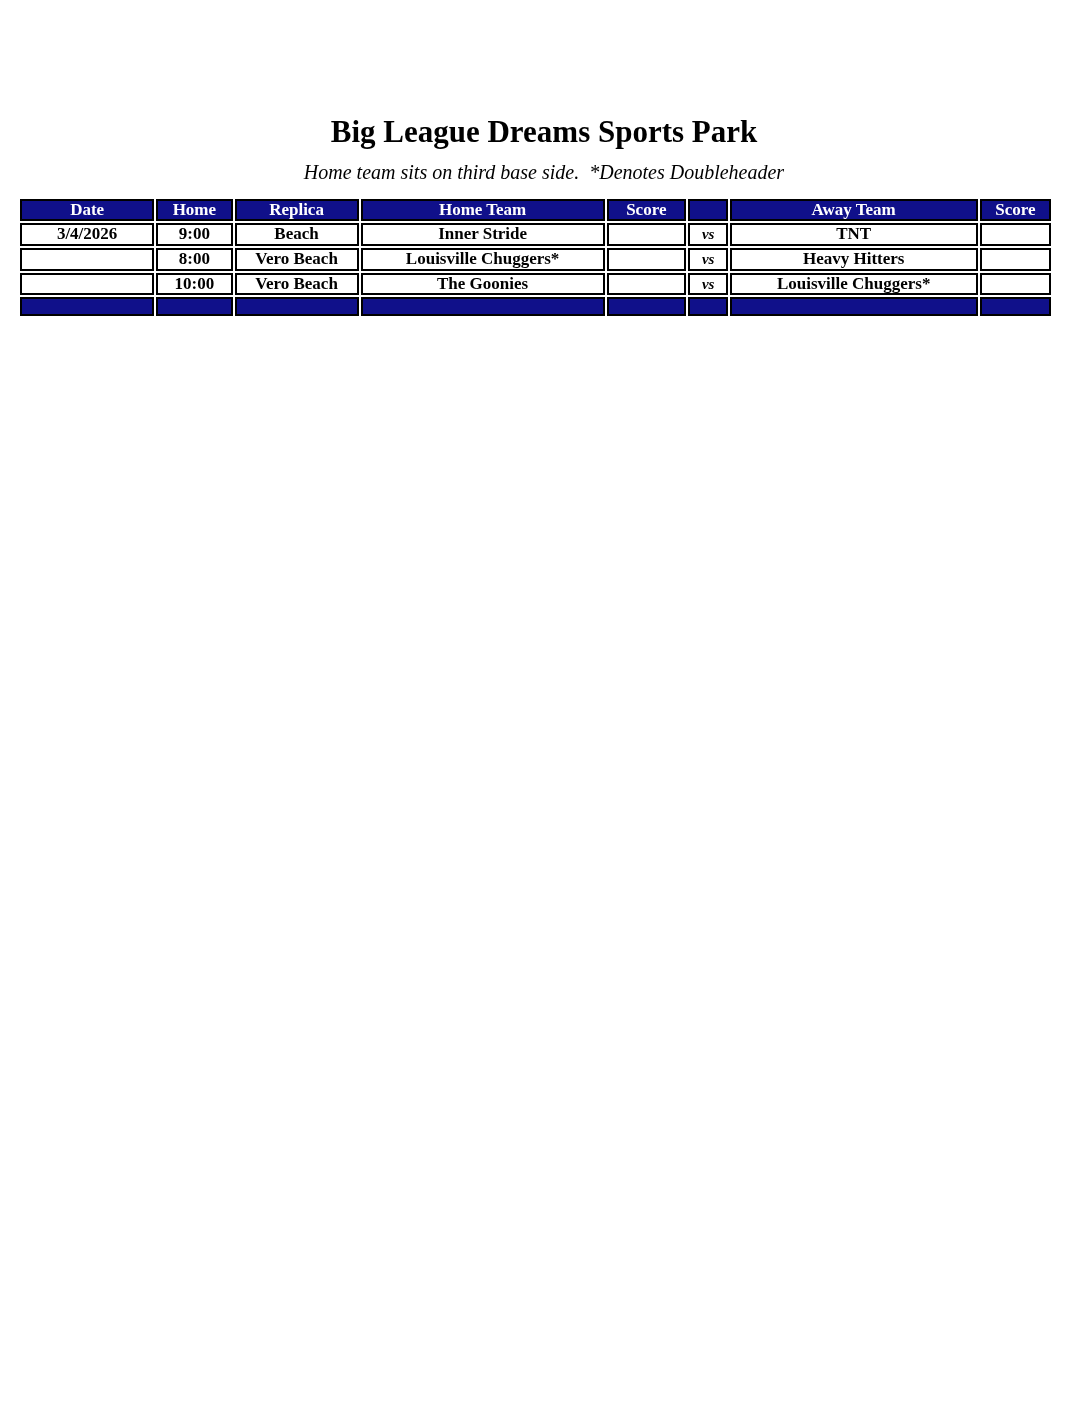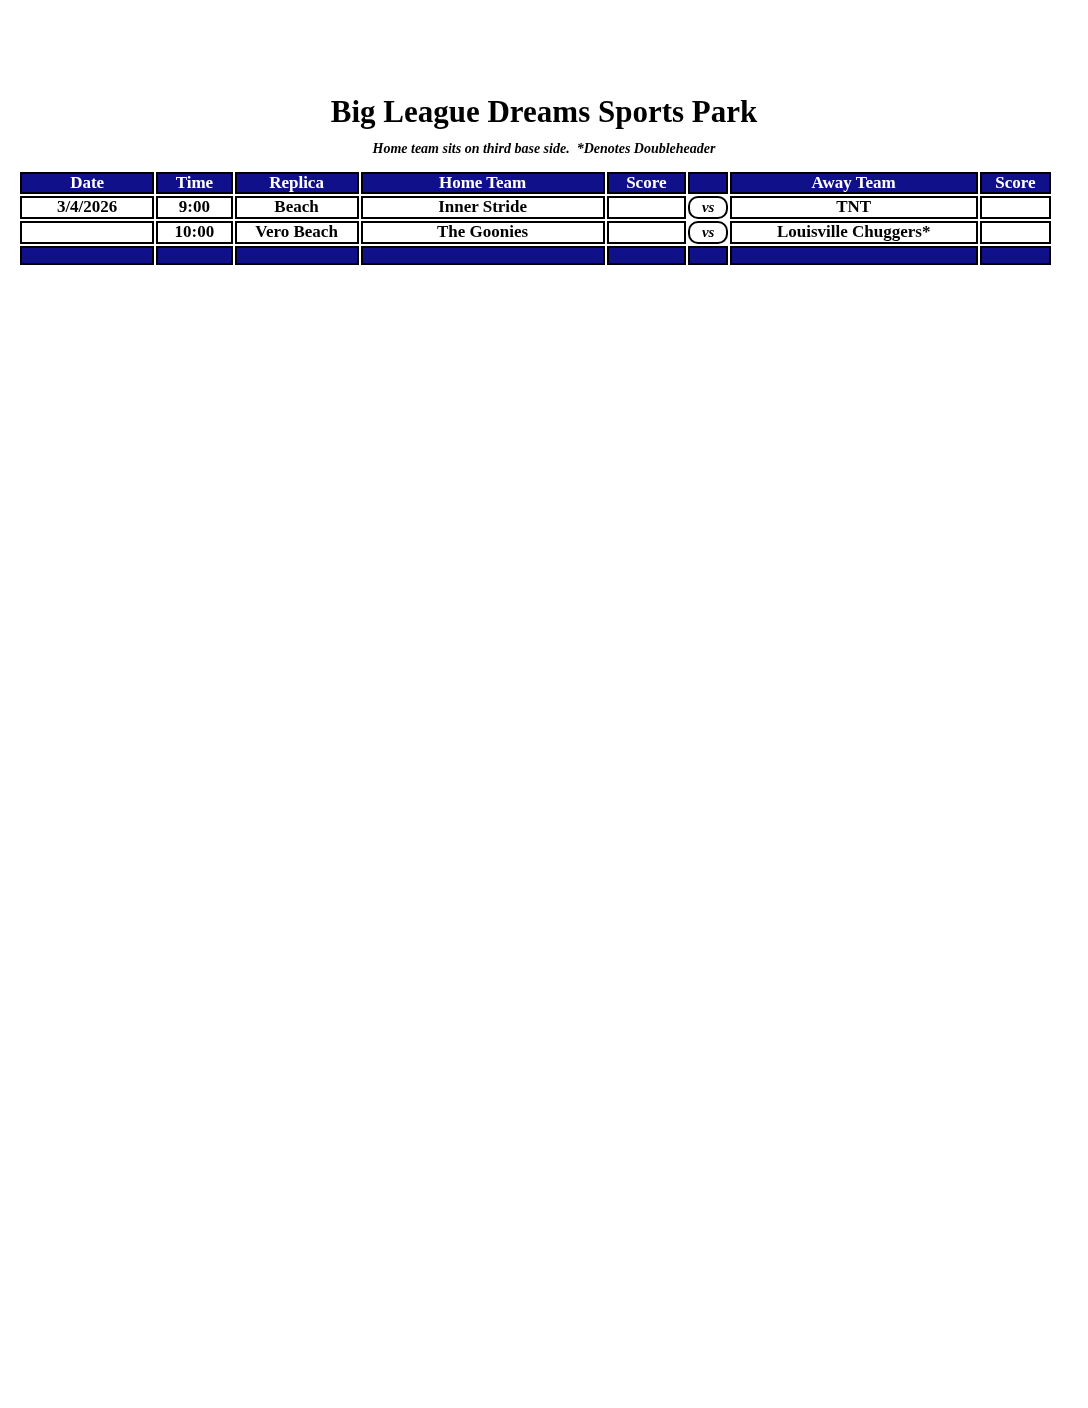--- a/index.html
+++ b/index.html
@@ -17,37 +17,38 @@
   body {
     width: 1088px;
     height: 1408px;
     background: var(--page-bg);
     font-family: "Liberation Serif", serif;
     color: var(--body-text);
   }
   .header-block {
     padding-top: 94px;
     text-align: center;
+    margin-top: 20px;
   }
   .page-title {
     margin: 0;
     font-size: 31px;
     font-weight: bold;
     line-height: 1.15;
   }
   .page-subtitle {
     margin: 5px 0 0 0;
     font-size: 23px;
     font-weight: bold;
     line-height: 1.1;
   }
   .page-note {
     margin-top: 11px;
-    font-size: 14px;
-    font-weight: bold;
+    font-size: 20px;
+    font-weight: normal;
     font-style: italic;
     white-space: pre;
   }
   table.schedule {
     margin: 13px 0 0 18px;
     width: 1035px;
     border-collapse: separate;
     border-spacing: 2px;
     table-layout: fixed;
     empty-cells: show;
@@ -69,21 +70,20 @@
     background: var(--navy);
     color: var(--header-text);
   }
   table.schedule td {
     background: var(--page-bg);
     color: var(--body-text);
   }
   table.schedule td.vs-cell {
     font-style: italic;
     font-size: 15px;
-    border-radius: 10px;
   }
   table.schedule tr.filler-row td {
     background: var(--navy);
   }
 </style>
 </head>
 <body>
 
 <div class="header-block">
   <h1 class="page-title">Big League Dreams Sports Park</h1>
@@ -97,38 +97,48 @@
     <col style="width:12.2%">
     <col style="width:24.0%">
     <col style="width:7.8%">
     <col style="width:3.9%">
     <col style="width:24.4%">
     <col style="width:7.0%">
   </colgroup>
   <thead>
     <tr>
       <th>Date</th>
-      <th>Time</th>
+      <th>Home</th>
       <th>Replica</th>
       <th>Home Team</th>
       <th>Score</th>
       <th></th>
       <th>Away Team</th>
       <th>Score</th>
     </tr>
   </thead>
   <tbody>
     <tr>
       <td>3/4/2026</td>
       <td>9:00</td>
       <td>Beach</td>
       <td>Inner Stride</td>
       <td></td>
       <td class="vs-cell">vs</td>
       <td>TNT</td>
+      <td></td>
+    </tr>
+    <tr>
+      <td></td>
+      <td>8:00</td>
+      <td>Vero Beach</td>
+      <td>Louisville Chuggers*</td>
+      <td></td>
+      <td class="vs-cell">vs</td>
+      <td>Heavy Hitters</td>
       <td></td>
     </tr>
     <tr>
       <td></td>
       <td>10:00</td>
       <td>Vero Beach</td>
       <td>The Goonies</td>
       <td></td>
       <td class="vs-cell">vs</td>
       <td>Louisville Chuggers*</td>

